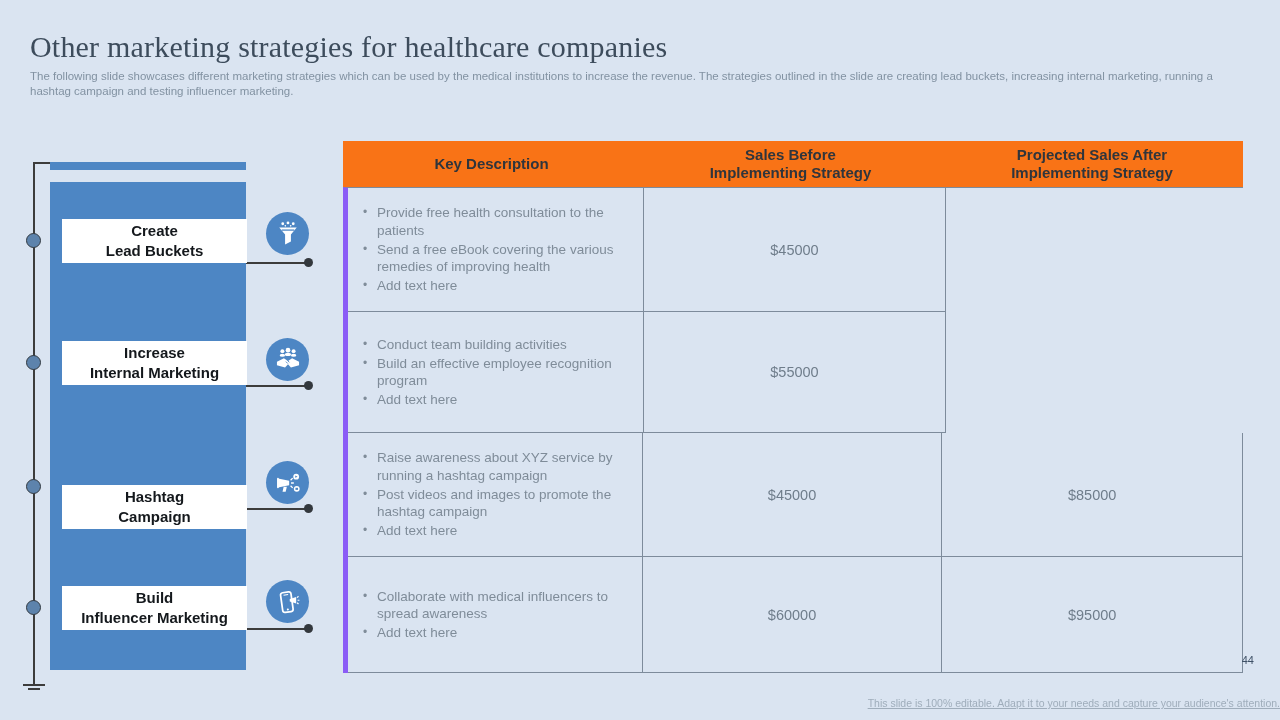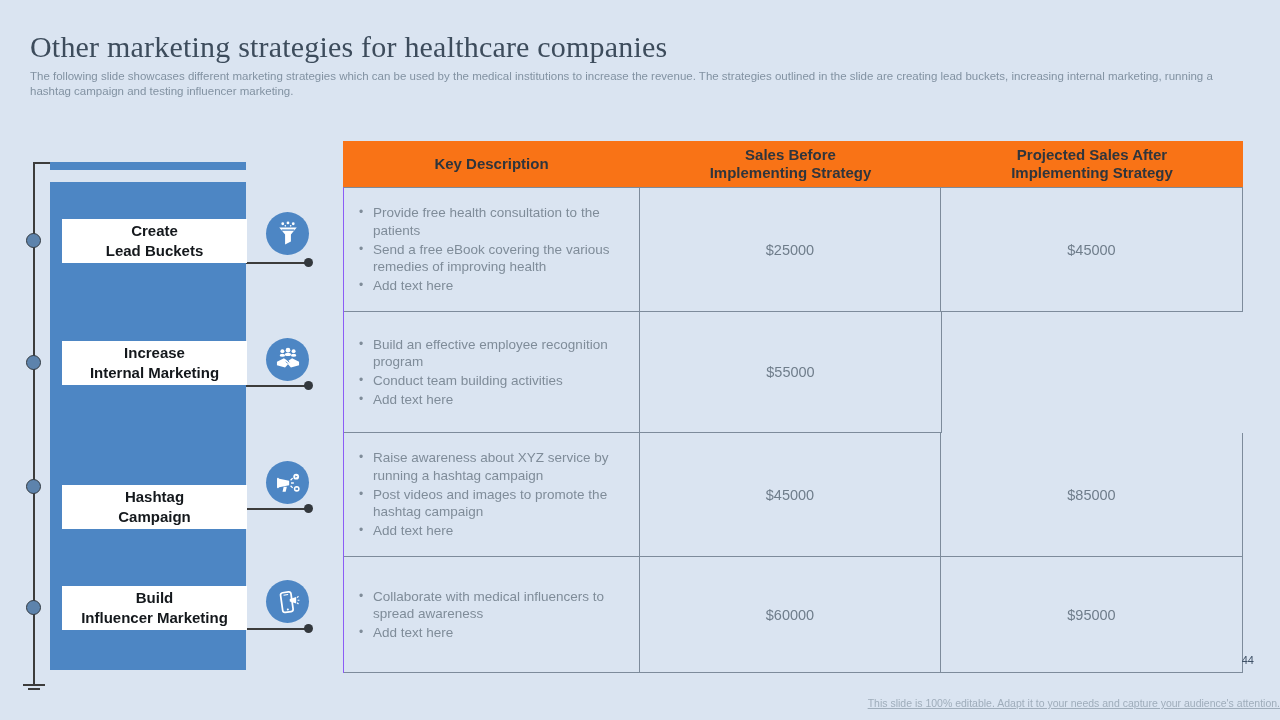--- a/index.html
+++ b/index.html
@@ -62,21 +62,21 @@
 
   
   .table { position: absolute; left: 343px; top: 141px; width: 900px; }
   .thead { display: flex; height: 46px; background: #f97316; }
   .th {
     display: flex; flex-direction: column; align-items: center; justify-content: center;
     font-weight: 700; font-size: 15px; line-height: 18.5px; color: #2f353c; text-align: center;
   }
   .c1 { width: 297px; } .c2 { width: 301px; } .c3 { width: 302px; }
 
-  .tbody { border-top: 1px solid #7d8b9b; border-left: 1px solid #8b5cf6; }
+  .tbody { border-top: 1px solid #7d8b9b; border-left: 5px solid #8b5cf6; }
   .trow { display: flex; }
   .r-0 { height: 124px; } .r-1 { height: 121px; } .r-2 { height: 124px; } .r-3 { height: 116px; }
   .td {
     border-right: 1px solid #7d8b9b; border-bottom: 1px solid #7d8b9b;
     display: flex; align-items: center;
   }
   .td.c1 { width: 296px; padding: 6px 10px 6px 10px; }
   .td.money { justify-content: center; font-size: 14.5px; color: #6f7d8b; }
 
   .bullets { list-style: none; }
@@ -212,29 +212,28 @@
     <div class="tbody">
 
       <div class="trow r-0">
         <div class="td c1">
           <ul class="bullets">
             <li>Provide free health consultation to the patients</li>
             <li>Send a free eBook covering the various remedies of improving health</li>
             <li>Add text here</li>
           </ul>
         </div>
-        <div class="td c2 money">$25000</div>
         <div class="td c3 money">$45000</div>
       </div>
 
       <div class="trow r-1">
         <div class="td c1">
           <ul class="bullets">
+            <li>Conduct team building activities</li>
             <li>Build an effective employee recognition program</li>
-            <li>Conduct team building activities</li>
             <li>Add text here</li>
           </ul>
         </div>
         <div class="td c3 money">$55000</div>
       </div>
 
       <div class="trow r-2">
         <div class="td c1">
           <ul class="bullets">
             <li>Raise awareness about XYZ service by running a hashtag campaign</li>

